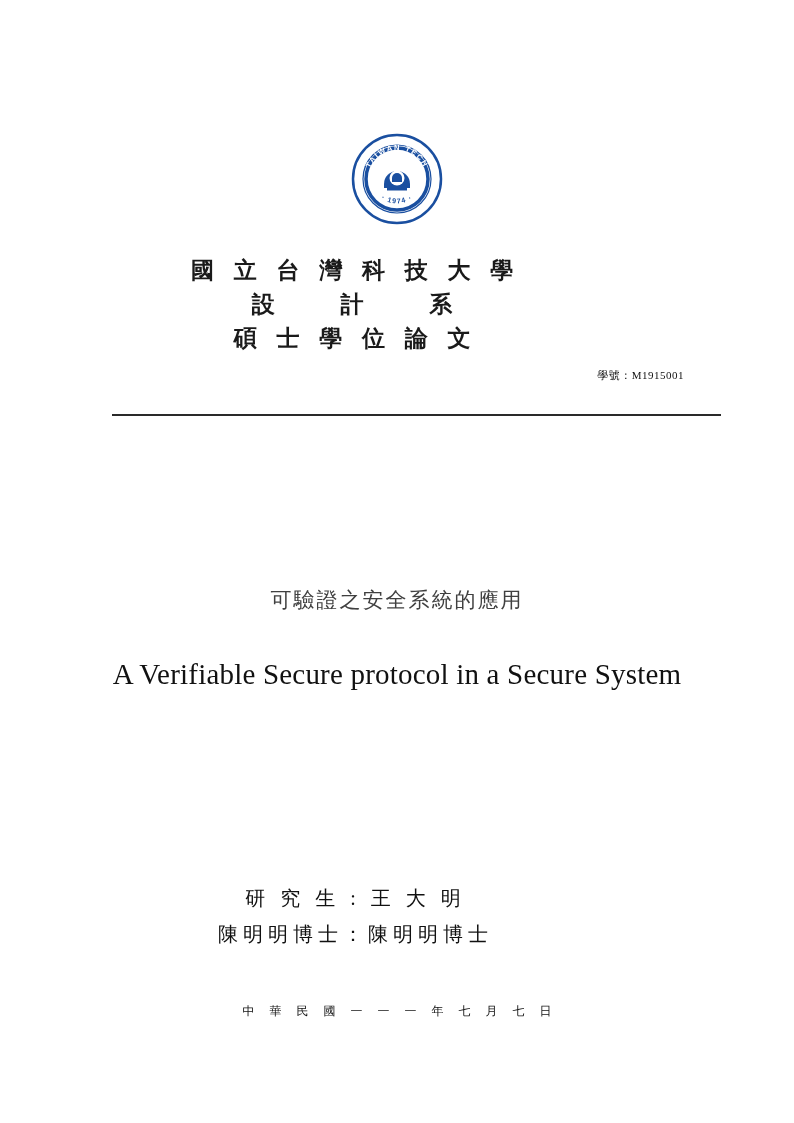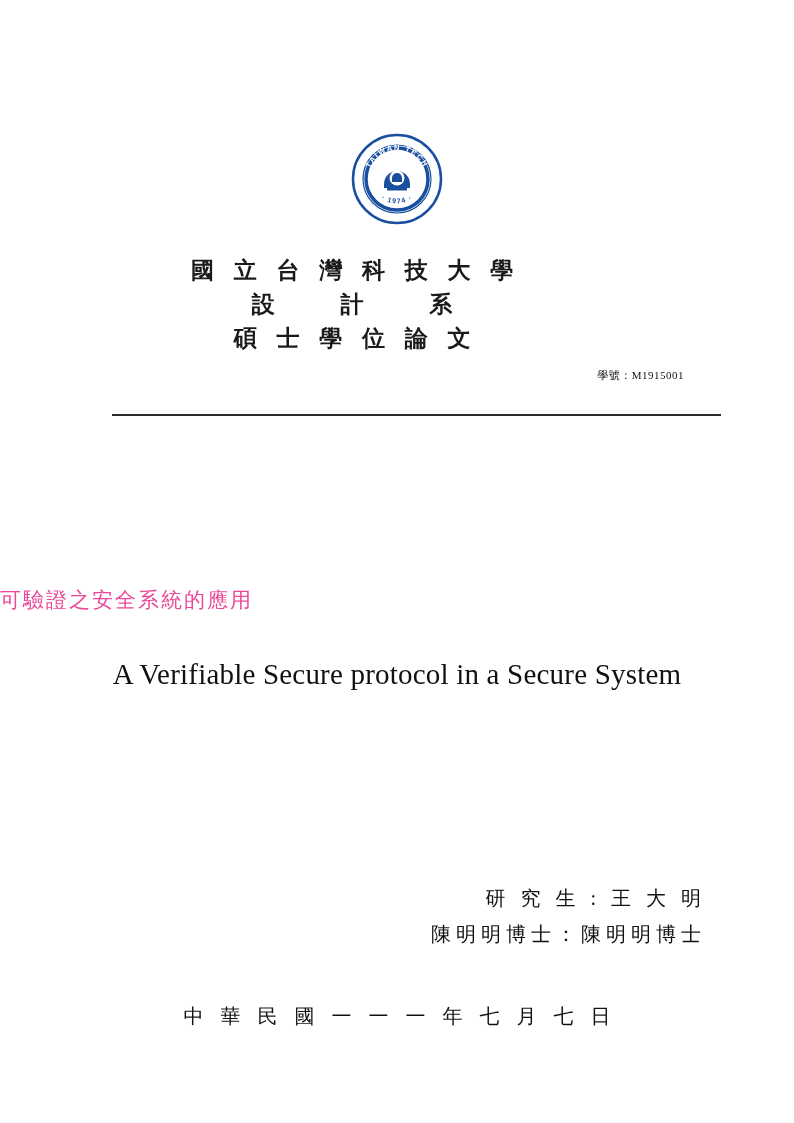--- a/index.html
+++ b/index.html
@@ -81,60 +81,60 @@
     height: 2px;
     background: #2a2a2a;
   }
 
   
   .title-zh {
     position: absolute;
     top: 586px;
     left: 0;
     width: 794px;
-    text-align: left;
+    text-align: center;
     font-size: 21px;
     letter-spacing: 2px;
-    color: #ec4899;
+    color: #404040;
   }
   .title-en {
     position: absolute;
     top: 658px;
     left: 0;
     width: 794px;
     text-align: center;
     font-size: 29px;
     color: #111;
     letter-spacing: 0.2px;
   }
 
   
   .people {
     position: absolute;
     top: 880px;
     left: 0;
     width: 706px;
-    text-align: right;
+    text-align: center;
   }
   .people-line {
     font-size: 20px;
     letter-spacing: 5px;
     line-height: 36px;
     color: #111;
     text-indent: 5px;
   }
 
   
   .date-line {
     position: absolute;
     top: 1003px;
     left: 0;
     width: 794px;
     text-align: center;
-    font-size: 20px;
+    font-size: 12px;
     letter-spacing: 6px;
     text-indent: 6px;
     color: #111;
   }
 </style>
 </head>
 <body>
 
 <div class="page">
 

